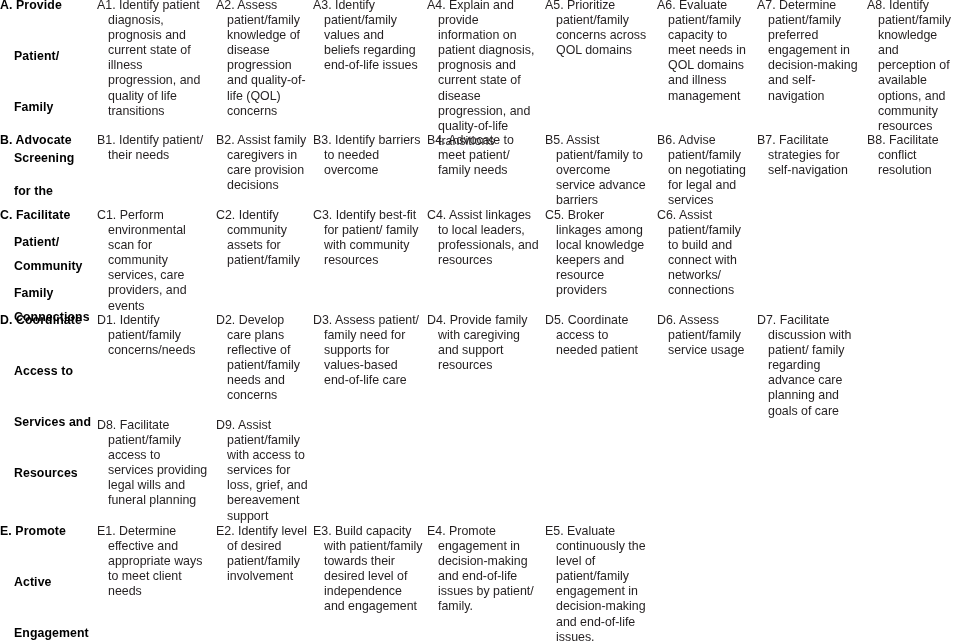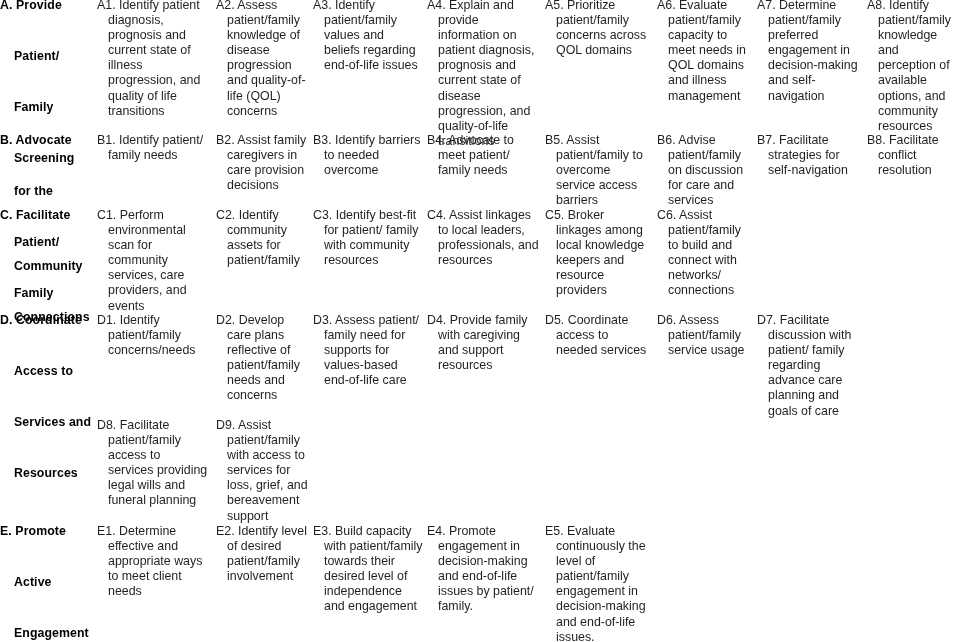--- a/index.html
+++ b/index.html
@@ -93,26 +93,26 @@
       <div class="cell c7"><span class="cell-text">A7. Determine patient/family preferred engagement in decision-making and self-navigation</span></div>
       <div class="cell c8"><span class="cell-text">A8. Identify patient/family knowledge and perception of available options, and community resources</span></div>
     </div>
     <div class="row" style="top: 133px;">
       <div class="row-head">
         <span class="rh-line">B. Advocate</span>
         <span class="rh-line indent">for the</span>
         <span class="rh-line indent">Patient/</span>
         <span class="rh-line indent">Family</span>
       </div>
-      <div class="cell c1"><span class="cell-text">B1. Identify patient/ family needs</span></div>
+      <div class="cell c1"><span class="cell-text">B1. Identify patient/ their needs</span></div>
       <div class="cell c2"><span class="cell-text">B2. Assist family caregivers in care provision decisions</span></div>
       <div class="cell c3"><span class="cell-text">B3. Identify barriers to needed overcome</span></div>
       <div class="cell c4"><span class="cell-text">B4. Advocate to meet patient/ family needs</span></div>
-      <div class="cell c5"><span class="cell-text">B5. Assist patient/family to overcome service access barriers</span></div>
-      <div class="cell c6"><span class="cell-text">B6. Advise patient/family on discussion for care and services</span></div>
+      <div class="cell c5"><span class="cell-text">B5. Assist patient/family to overcome service advance barriers</span></div>
+      <div class="cell c6"><span class="cell-text">B6. Advise patient/family on negotiating for legal and services</span></div>
       <div class="cell c7"><span class="cell-text">B7. Facilitate strategies for self-navigation</span></div>
       <div class="cell c8"><span class="cell-text">B8. Facilitate conflict resolution</span></div>
     </div>
     <div class="row" style="top: 208px;">
       <div class="row-head">
         <span class="rh-line">C. Facilitate</span>
         <span class="rh-line indent">Community</span>
         <span class="rh-line indent">Connections</span>
       </div>
       <div class="cell c1"><span class="cell-text">C1. Perform environmental scan for community services, care providers, and events</span></div>
@@ -126,21 +126,21 @@
       <div class="row-head">
         <span class="rh-line">D. Coordinate</span>
         <span class="rh-line indent">Access to</span>
         <span class="rh-line indent">Services and</span>
         <span class="rh-line indent">Resources</span>
       </div>
       <div class="cell c1"><span class="cell-text">D1. Identify patient/family concerns/needs</span></div>
       <div class="cell c2"><span class="cell-text">D2. Develop care plans reflective of patient/family needs and concerns</span></div>
       <div class="cell c3"><span class="cell-text">D3. Assess patient/ family need for supports for values-based end-of-life care</span></div>
       <div class="cell c4"><span class="cell-text">D4. Provide family with caregiving and support resources</span></div>
-      <div class="cell c5"><span class="cell-text">D5. Coordinate access to needed services</span></div>
+      <div class="cell c5"><span class="cell-text">D5. Coordinate access to needed patient</span></div>
       <div class="cell c6"><span class="cell-text">D6. Assess patient/family service usage</span></div>
       <div class="cell c7"><span class="cell-text">D7. Facilitate discussion with patient/ family regarding advance care planning and goals of care</span></div>
     </div>
     <div class="row" style="top: 418px;">
       <div class="cell c1"><span class="cell-text">D8. Facilitate patient/family access to services providing legal wills and funeral planning</span></div>
       <div class="cell c2"><span class="cell-text">D9. Assist patient/family with access to services for loss, grief, and bereavement support</span></div>
     </div>
     <div class="row" style="top: 524px;">
       <div class="row-head">
         <span class="rh-line">E. Promote</span>

